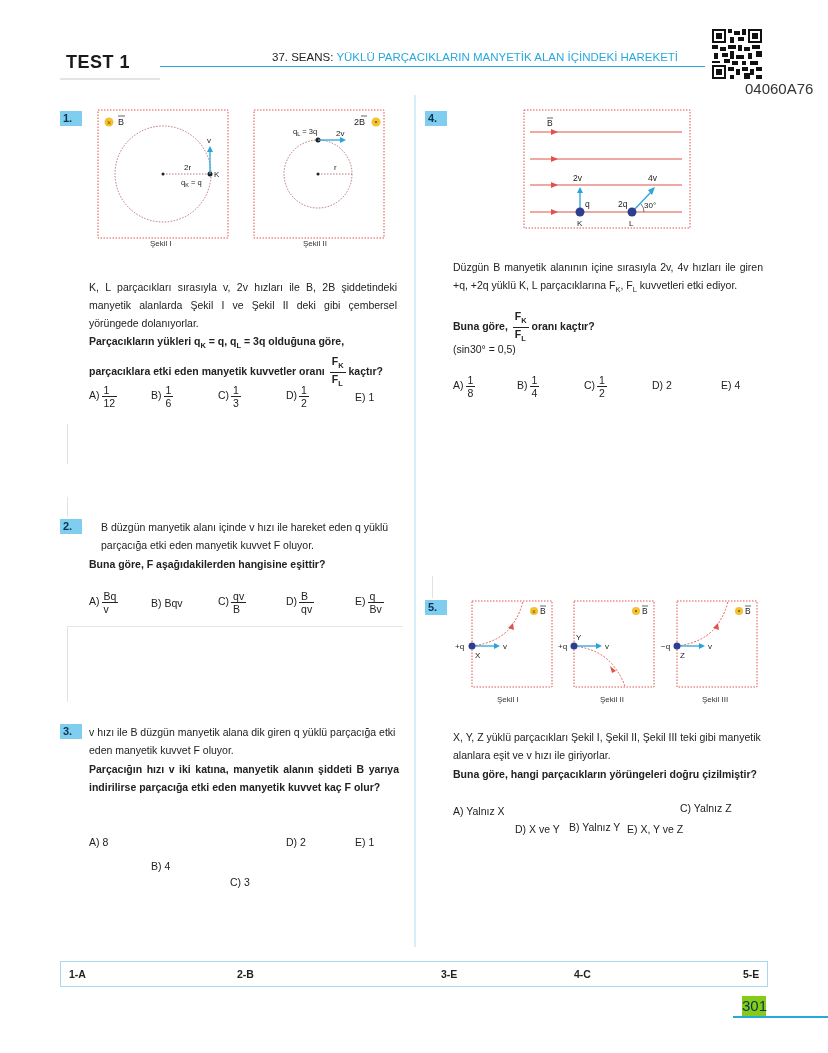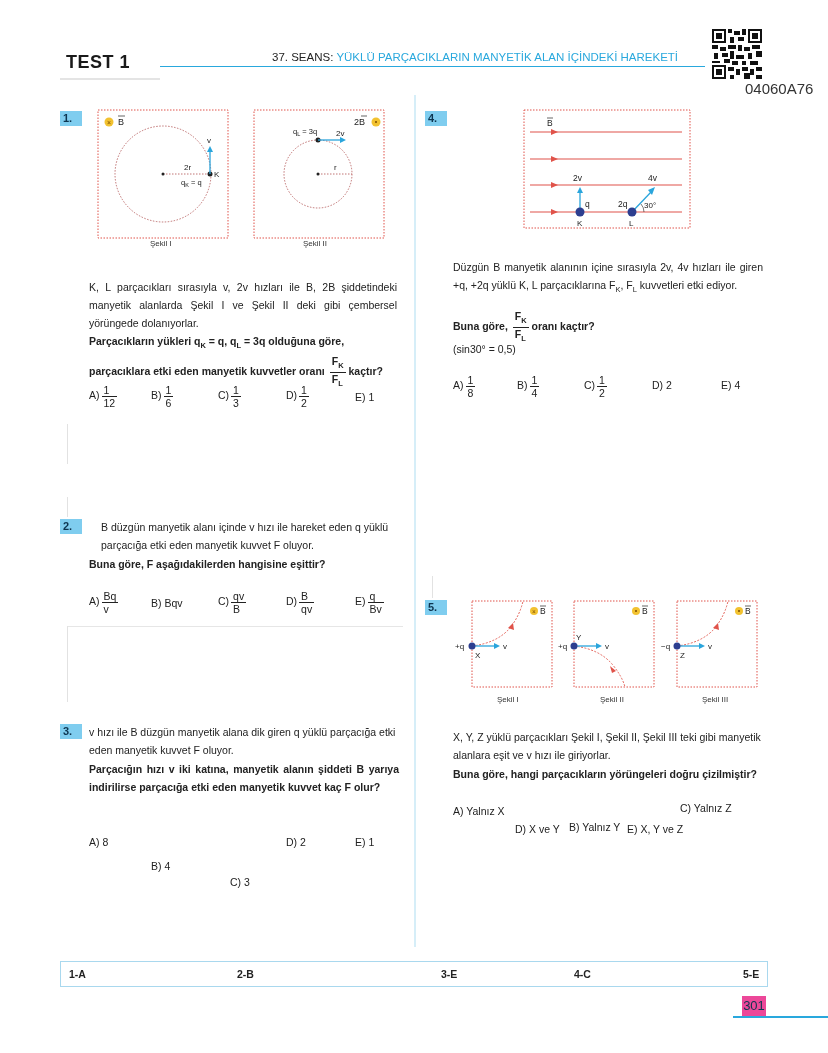--- a/index.html
+++ b/index.html
@@ -18,21 +18,21 @@
   .qtext{font-size:10.5px;line-height:18px;color:#222;}
   .qtext b{font-weight:bold;}
   .frac{display:inline-block;vertical-align:middle;text-align:left;font-size:10.5px;line-height:12px;margin-left:2px;}
   .frac .n{display:block;border-bottom:1px solid #222;padding:0 2px;}
   .frac .d{display:block;padding:0 2px;}
   .opt{font-size:10.5px;color:#222;white-space:nowrap;}
   .faint-v{width:1px;background:#e2e2e2;}
   .faint-h{height:1px;background:#e6e6e6;}
   .answer-box{left:60px;top:961px;width:708px;height:26px;border:1.5px solid #a9d8ee;box-sizing:border-box;}
   .ans{top:968px;font-size:10.5px;font-weight:bold;color:#222;}
-  .page-tab{left:742px;top:996px;width:24px;height:20px;background:#ec4899;color:#0d3550;font-size:13px;text-align:center;line-height:20px;}
+  .page-tab{left:742px;top:996px;width:24px;height:20px;background:#84cc16;color:#0d3550;font-size:15px;text-align:center;line-height:20px;}
   .page-line{left:733px;top:1016px;width:95px;height:1.5px;background:#29a8dd;}
   sub{font-size:7.5px;}
 </style>
 </head>
 <body>
 
 <div class="abs test-title">TEST 1</div>
 <div class="abs test-shadow"></div>
 <div class="abs header-line"></div>
 <div class="abs session">

